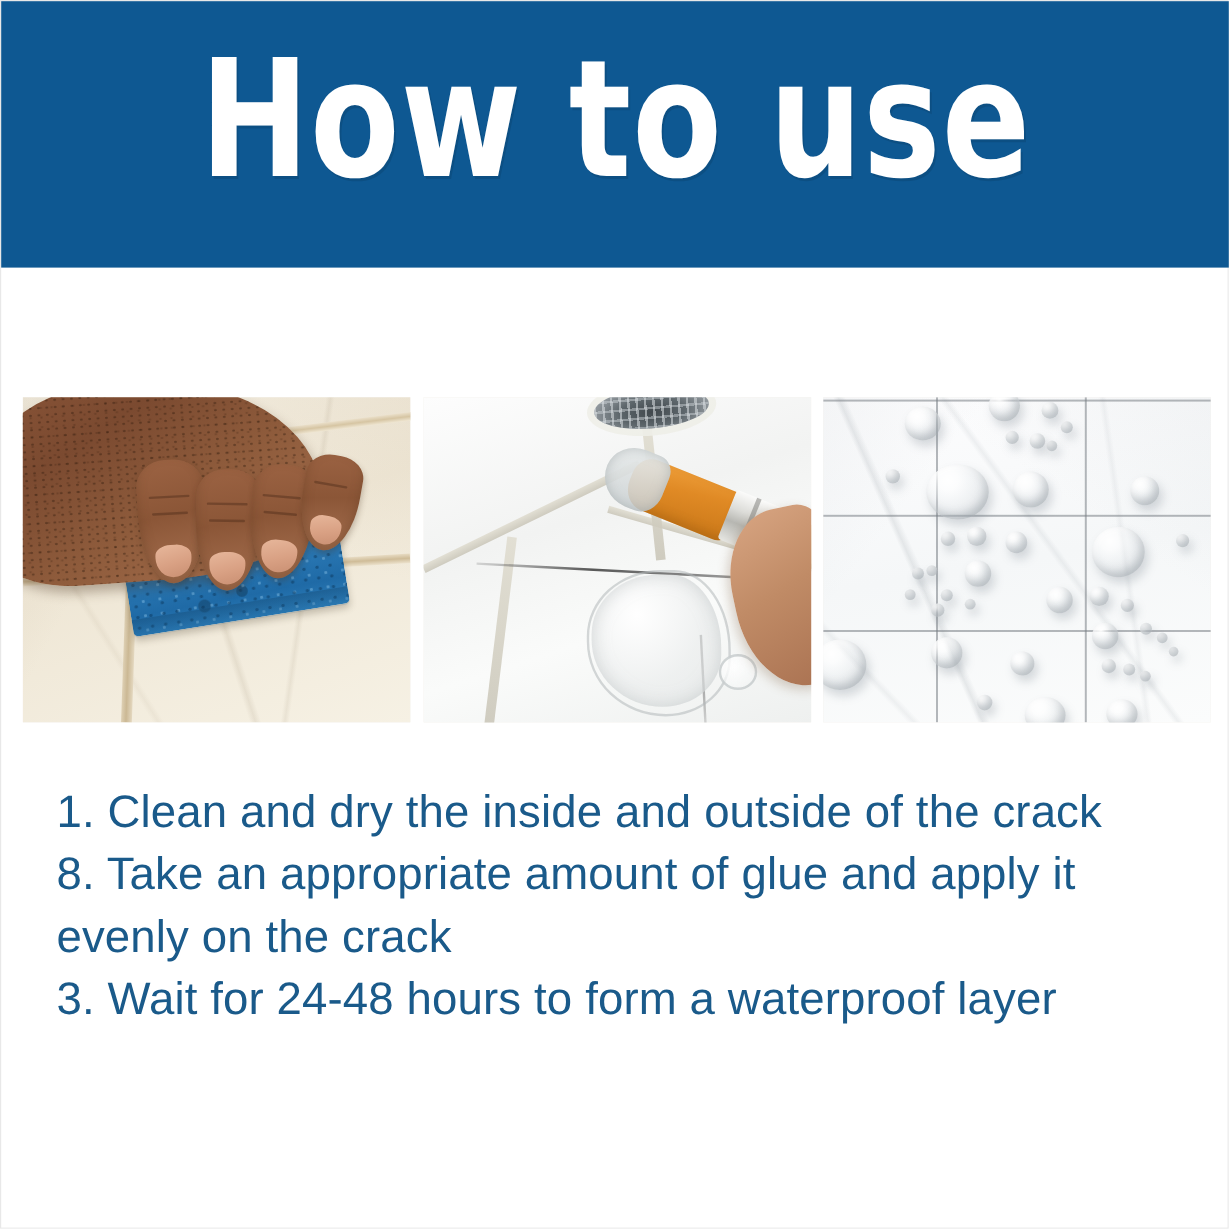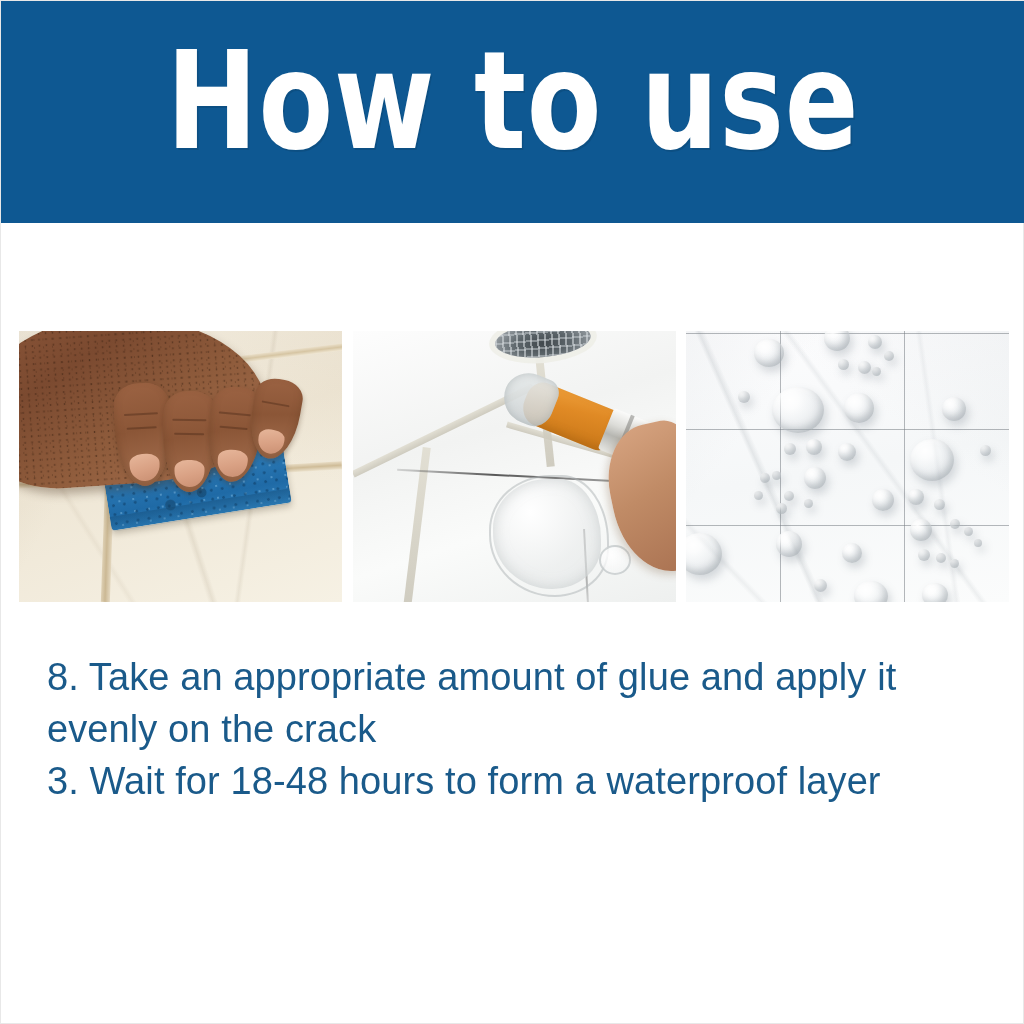--- a/index.html
+++ b/index.html
@@ -473,17 +473,18 @@
       <div class="drop" style="left:232px;top:218px;width:12px;height:12px;"></div>
       <div class="drop" style="left:250px;top:222px;width:10px;height:10px;"></div>
       <div class="drop" style="left:264px;top:228px;width:9px;height:9px;"></div>
       <div class="drop" style="left:128px;top:248px;width:13px;height:13px;"></div>
       <div class="drop" style="left:168px;top:250px;width:34px;height:30px;"></div>
       <div class="drop" style="left:236px;top:252px;width:26px;height:24px;"></div>
     </div>
   </div>
 
   <div class="steps">
+    <div class="step">1. Clean and dry the inside and outside of the crack</div>
     <div class="step">8. Take an appropriate amount of glue and apply it evenly on the crack</div>
-    <div class="step">3. Wait for 18-48 hours to form a waterproof layer</div>
+    <div class="step">3. Wait for 24-48 hours to form a waterproof layer</div>
   </div>
 
 </div>
 
 </body></html>

